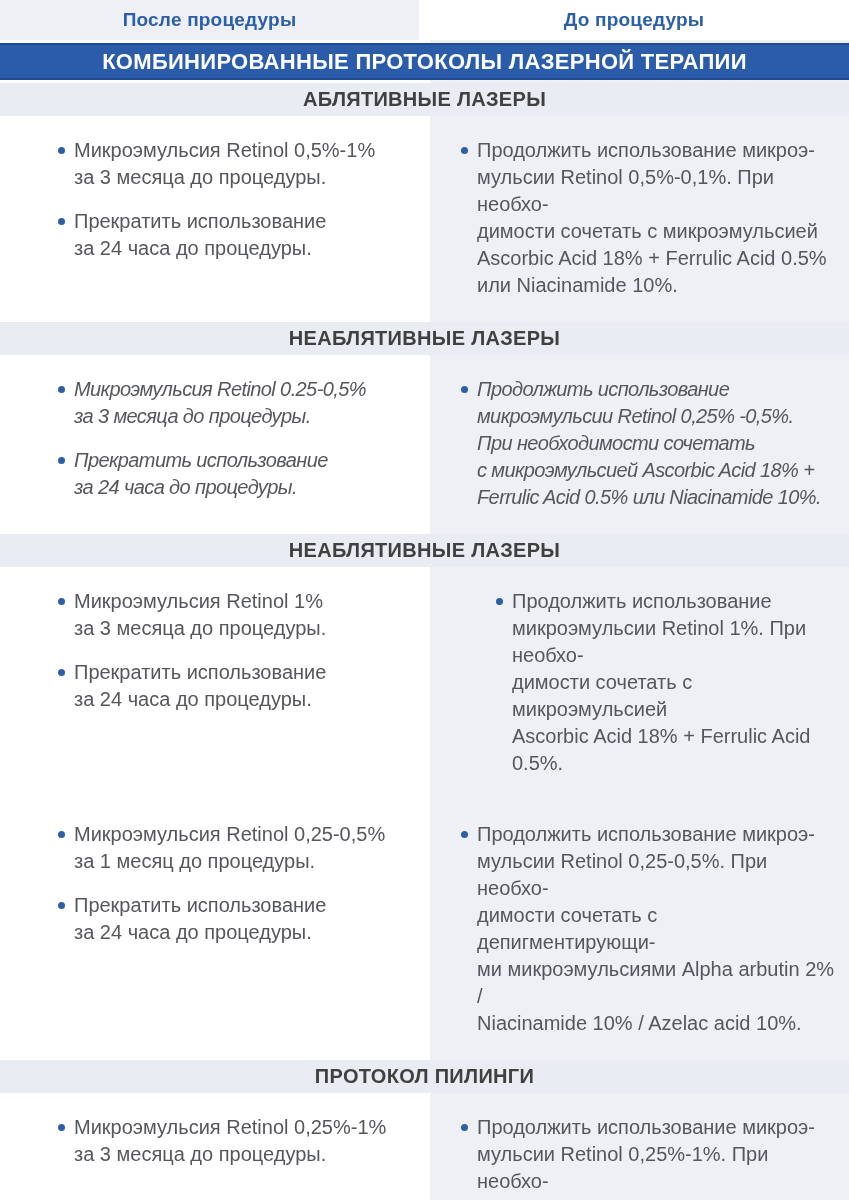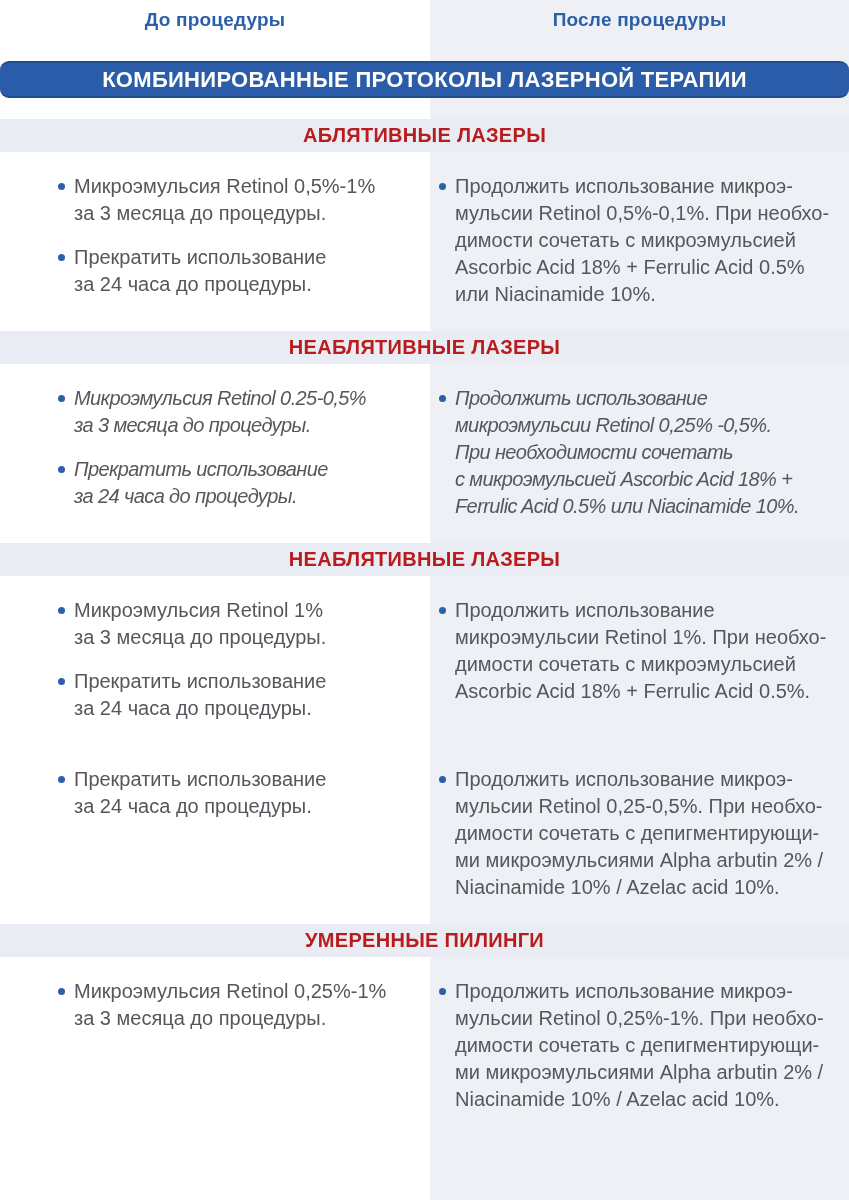--- a/index.html
+++ b/index.html
@@ -21,45 +21,45 @@
   .colheads .col {
     display: flex; align-items: center; justify-content: center;
     font-weight: bold; font-size: 19px; color: #2b5fa8; letter-spacing: 0.2px;
   }
   .colheads .col.before { width: 430px; background: #ffffff; }
   .colheads .col.after  { flex: 1; background: #eef0f6; }
 
   
   .banner {
     flex: 0 0 auto;
-    margin: 21px 0;
+    margin: 3px 0;
     height: 37px;
     background: #2a5ca9;
     border-top: 2px solid #1e4d92;
     border-bottom: 2px solid #1e4d92;
     display: flex; align-items: center; justify-content: center;
     color: #ffffff; font-weight: bold; font-size: 22px; letter-spacing: 0.3px;
-    text-align: center; white-space: nowrap; border-radius: 9px;
+    text-align: center; white-space: nowrap;
   }
 
   
   .subheader {
     flex: 0 0 auto;
     height: 33px;
     background: #e9ecf3;
     display: flex; align-items: center; justify-content: center;
-    color: #b91c1c; font-weight: bold; font-size: 20px; letter-spacing: 0.3px;
+    color: #404040; font-weight: bold; font-size: 20px; letter-spacing: 0.3px;
     text-align: center;
   }
 
   
   .content { display: flex; flex: 0 0 auto; }
   .cell { padding: 21px 18px 6px 57px; }
   .cell.before { width: 430px; background: #ffffff; }
-  .cell.after  { flex: 1; background: #eef0f6; padding-left: 8px; padding-right: 14px; }
+  .cell.after  { flex: 1; background: #eef0f6; padding-left: 30px; padding-right: 14px; }
 
   ul.bullets { list-style: none; }
   ul.bullets li {
     position: relative;
     padding-left: 17px;
     margin-bottom: 17px;
     color: #55575c;
     font-size: 20px;
     line-height: 27px;
     white-space: pre-line;
@@ -68,32 +68,32 @@
     position: absolute; left: 1px; top: 10px;
     width: 7px; height: 7px; border-radius: 50%;
     background: #2b5fa8;
   }
 
   
   .narrow ul.bullets li { letter-spacing: -0.6px; font-style: italic; }
 
   .mh147 { min-height: 147px; }
   .mh137 { min-height: 137px; }
-  .mh133 { min-height: 133px; }
+  .mh133 { min-height: 133px; gap: 35px; }
   .mh141 { min-height: 141px; }
   .mh145 { min-height: 145px; }
 </style>
 </head>
 <body>
 
 <div class="page">
 
   <div class="colheads">
+    <div class="col after">После процедуры</div>
     <div class="col before">До процедуры</div>
-    <div class="col after">После процедуры</div>
   </div>
 
   <div class="banner">КОМБИНИРОВАННЫЕ ПРОТОКОЛЫ ЛАЗЕРНОЙ ТЕРАПИИ</div>
 
   <div class="subheader">АБЛЯТИВНЫЕ ЛАЗЕРЫ</div>
 
   <div class="content mh147">
     <div class="cell before">
       <ul class="bullets">
         <li><span class="dot"></span><span>Микроэмульсия Retinol 0,5%-1%
@@ -155,36 +155,38 @@
 Ascorbic Acid 18% + Ferrulic Acid 0.5%.</span></li>
       </ul>
     </div>
   </div>
 
 
 
   <div class="content mh141">
     <div class="cell before">
       <ul class="bullets">
+        <li><span class="dot"></span><span>Микроэмульсия Retinol 0,25-0,5%
+за 1 месяц до процедуры.</span></li>
         <li><span class="dot"></span><span>Прекратить использование
 за 24 часа до процедуры.</span></li>
       </ul>
     </div>
     <div class="cell after">
       <ul class="bullets">
         <li><span class="dot"></span><span>Продолжить использование микроэ-
 мульсии Retinol 0,25-0,5%. При необхо-
 димости сочетать с депигментирующи-
 ми микроэмульсиями Alpha arbutin 2% /
 Niacinamide 10% / Azelac acid 10%.</span></li>
       </ul>
     </div>
   </div>
 
-  <div class="subheader">УМЕРЕННЫЕ ПИЛИНГИ</div>
+  <div class="subheader">ПРОТОКОЛ ПИЛИНГИ</div>
 
   <div class="content mh145">
     <div class="cell before">
       <ul class="bullets">
         <li><span class="dot"></span><span>Микроэмульсия Retinol 0,25%-1%
 за 3 месяца до процедуры.</span></li>
 
       </ul>
     </div>
     <div class="cell after">

